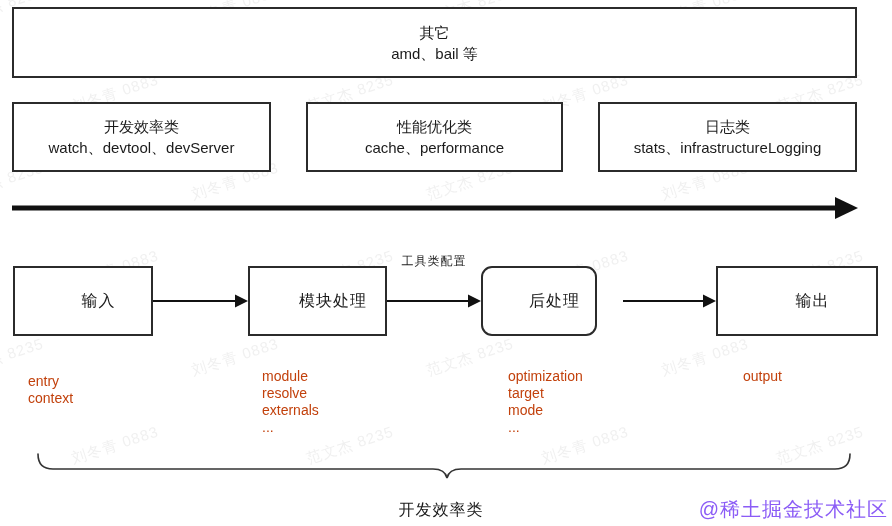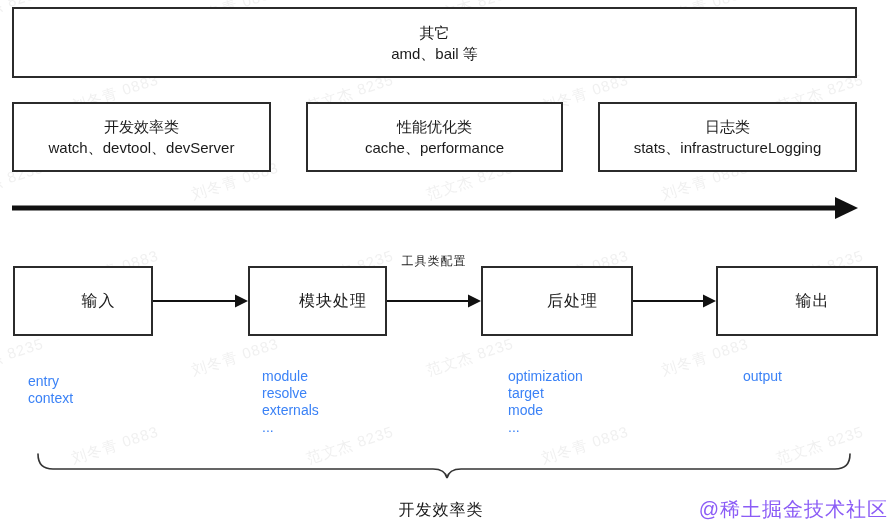--- a/index.html
+++ b/index.html
@@ -37,21 +37,21 @@
   .box .i { font-size: 15px; line-height: 21px; }
 
   .top-box   { left: 12px;  top: 7px;   width: 845px; height: 71px; }
   .cat-box-1 { left: 12px;  top: 102px; width: 259px; height: 70px; }
   .cat-box-2 { left: 306px; top: 102px; width: 257px; height: 70px; }
   .cat-box-3 { left: 598px; top: 102px; width: 259px; height: 70px; }
 
   .flow-box { font-size: 16px; letter-spacing: 1px; padding-left: 31px; }
   .flow-box-1 { left: 13px;  top: 266px; width: 140px; height: 70px; }
   .flow-box-2 { left: 248px; top: 266px; width: 139px; height: 70px; }
-  .flow-box-3 { left: 481px; top: 266px; width: 152px; height: 70px; }
+  .flow-box-3 { left: 481px; top: 266px; width: 116px; height: 70px; border-radius: 11px; }
   .flow-box-4 { left: 716px; top: 266px; width: 162px; height: 70px; }
 
   .axis-label {
     position: absolute;
     top: 221px;
     left: 434px;
     transform: translateX(-50%);
     font-size: 12px;
     letter-spacing: 1px;
     white-space: nowrap;
@@ -64,21 +64,21 @@
     transform: translateX(-50%);
     font-size: 16px;
     letter-spacing: 1px;
     white-space: nowrap;
   }
 
   .props {
     position: absolute;
     font-size: 14px;
     line-height: 17px;
-    color: #3b82f6;
+    color: #c2410c;
   }
   .props .prop-line:empty { display: none; }
   .props-1 { left: 28px;  top: 373px; }
   .props-2 { left: 262px; top: 368px; }
   .props-3 { left: 508px; top: 368px; }
   .props-4 { left: 743px; top: 368px; }
 
   .credit {
     position: absolute;
     top: 496px;

